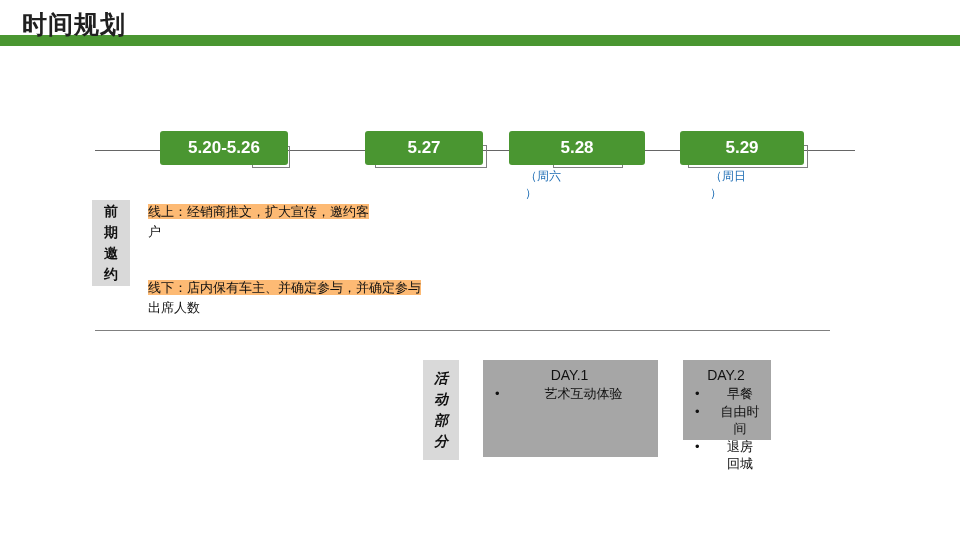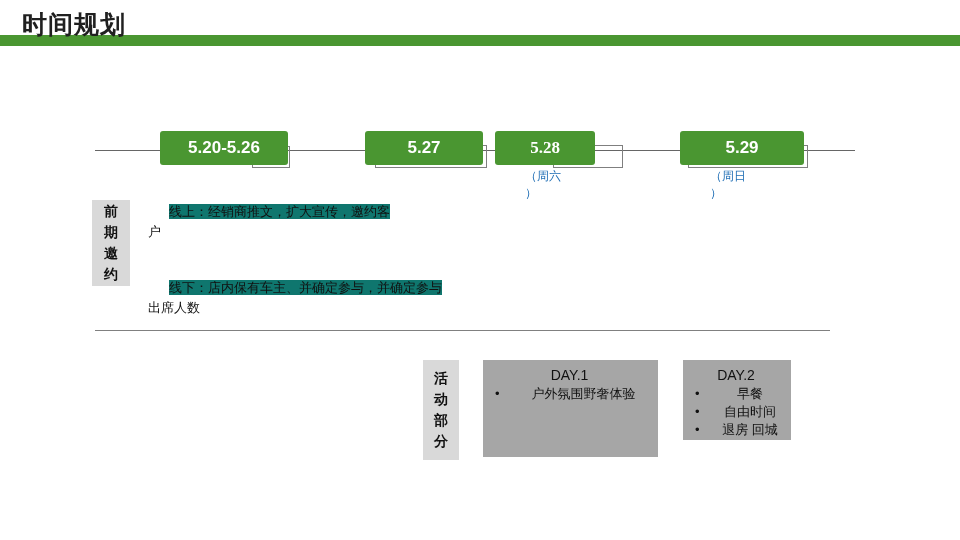--- a/index.html
+++ b/index.html
@@ -86,21 +86,21 @@
   .node1 .tl-chip   { left: 0px;  top: 0px;  width: 128px; }
   .node1 .tl-outline{ left: 92px; top: 15px; width: 36px;  height: 20px; }
 
   
   .node2 { left: 320px; width: 120px; margin-left: 45px; }
   .node2 .tl-chip   { left: 0px;  top: 0px;  width: 118px; }
   .node2 .tl-outline{ left: 10px; top: 14px; width: 110px; height: 21px; }
 
   
   .node3 { left: 495px; width: 126px; }
-  .node3 .tl-chip   { left: 0px;  top: 0px;  width: 100px; font-family: Liberation Serif, serif; }
+  .node3 .tl-chip   { left: 14px;  top: 0px;  width: 136px; }
   .node3 .tl-outline{ left: 58px; top: 14px; width: 68px;  height: 21px; }
 
   
   .node4 { left: 680px; width: 126px; }
   .node4 .tl-chip   { left: 0px;  top: 0px;  width: 124px; }
   .node4 .tl-outline{ left: 8px;  top: 14px; width: 118px; height: 21px; }
 
   
   .vlabel {
     position: absolute;
@@ -121,34 +121,34 @@
     left: 92px;
     top: 200px;
     width: 38px;
     height: 86px;
   }
   #label-event {
     left: 423px;
     top: 360px;
     width: 36px;
     height: 100px;
+    font-style: italic;
   }
 
   
   .hl-row {
     position: absolute;
     font-size: 13px;
     line-height: 20px;
     color: #111111;
     width: 420px;
   }
   .hl-row .hl {
-    background: #0f766e;
+    background: #fdba74;
     box-decoration-break: clone;
-    margin-left: 21px;
     -webkit-box-decoration-break: clone;
   }
   #online-row  { left: 148px; top: 202px; }
   #offline-row { left: 148px; top: 278px; }
 
   
   .divider {
     position: absolute;
     left: 95px;
     top: 330px;
@@ -185,21 +185,21 @@
   }
   .day-card li::before {
     content: "\2022";
     position: absolute;
     left: 4px;
     top: 0;
     font-size: 13px;
   }
 
   #day1-card { left: 483px; top: 360px; width: 175px; height: 97px; }
-  #day2-card { left: 683px; top: 360px; width: 108px; height: 80px; }
+  #day2-card { left: 683px; top: 360px; width: 88px; height: 80px; }
 </style>
 </head>
 <body>
 
 <div class="header-bar"></div>
 <div class="page-title">时间规划</div>
 
 <div class="timeline-axis"></div>
 
 <div class="tl-node node1">
@@ -242,21 +242,21 @@
 
 <div class="divider"></div>
 
 <div class="vlabel" id="label-event">
   <span>活动部分</span>
 </div>
 
 <div class="day-card" id="day1-card">
   <div class="day-title">DAY.1</div>
   <ul>
-    <li>户外氛围野奢体验</li>
+    <li>艺术互动体验</li>
   </ul>
 </div>
 
 <div class="day-card" id="day2-card">
   <div class="day-title">DAY.2</div>
   <ul>
     <li>早餐</li>
     <li>自由时间</li>
     <li>退房 回城</li>
   </ul>

